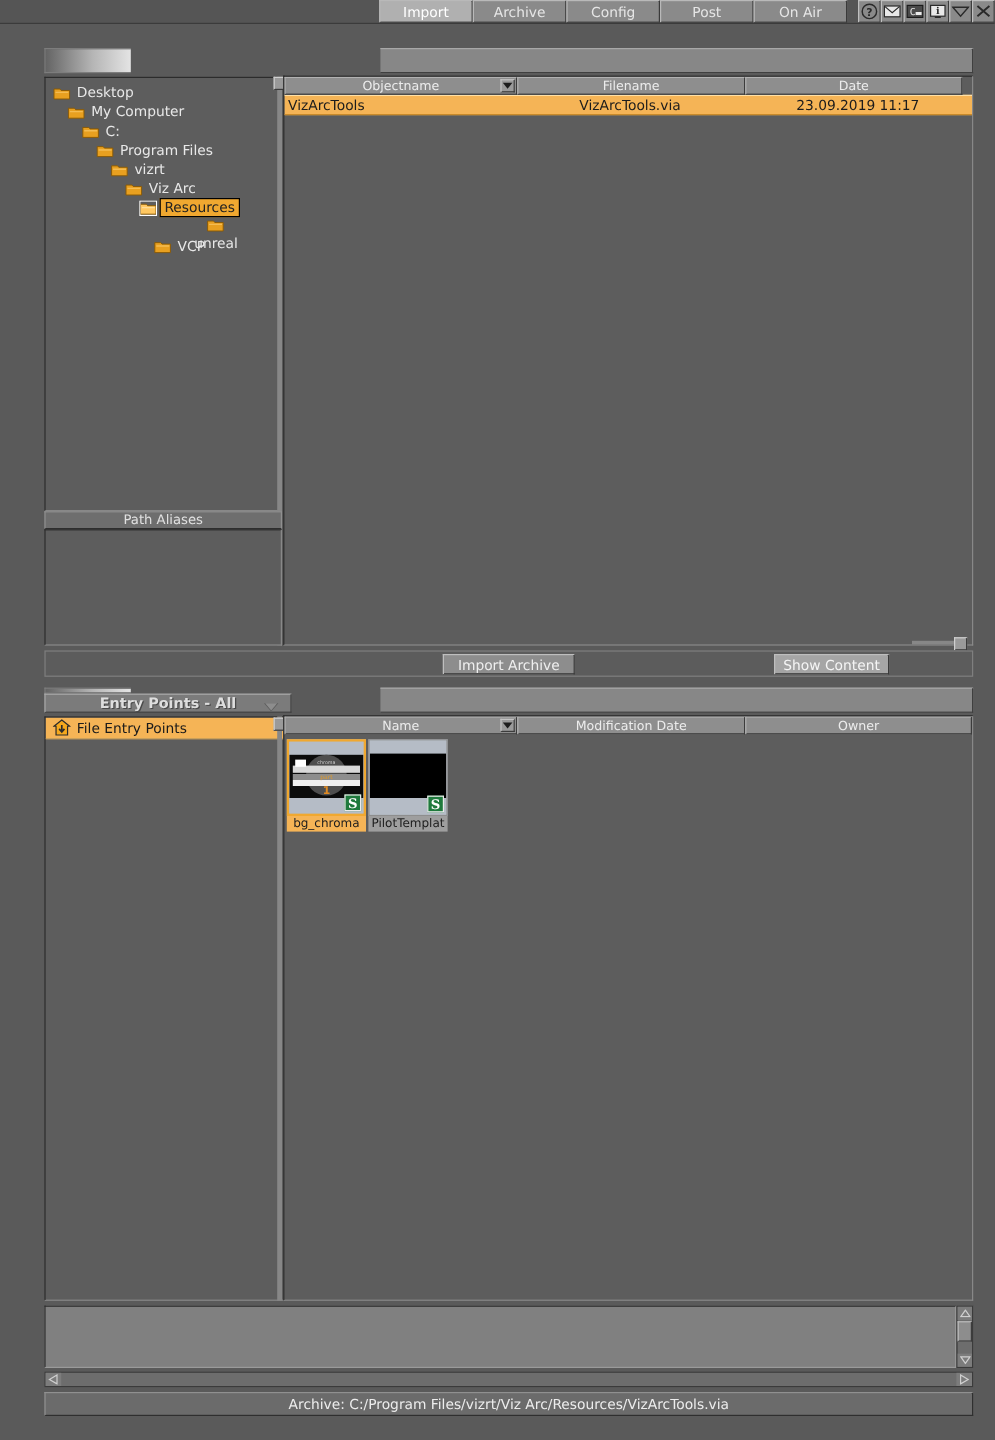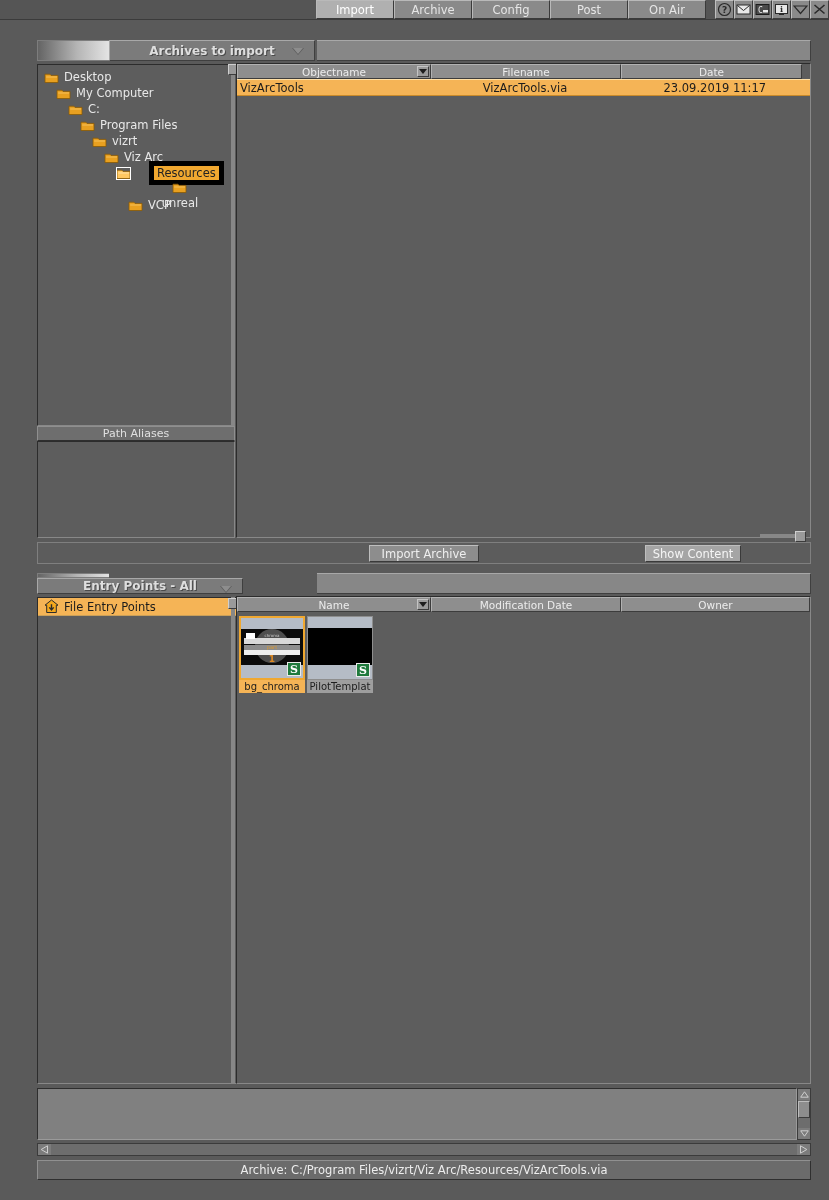--- a/index.html
+++ b/index.html
@@ -107,22 +107,21 @@
   .tree { position: absolute; left: 37px; top: 64px; width: 198px; height: 362px; }
   .tree-inner { padding: 4px 2px 0 2px; }
   .tnode {
     display: flex; align-items: center; height: 16px;
     white-space: nowrap; cursor: default;
   }
   .tnode .tlabel { font-size: 11.5px; color: #e8e8e8; padding: 0 3px; line-height: 14px;}
   .tnode.sel { }
   .tnode.sel .tlabel {
     background: #f0a830; color: #222222;
-    border: 5px solid #000000;
-    margin-left: 16px;
+    border: 1px solid #000000;
   }
   .folder { width: 15px; height: 12px; position: relative; flex: 0 0 15px; margin-right: 2px;}
   .folder svg { display: block; }
 
   
   .pa-head {
     position: absolute; left: 37px; top: 426px; width: 198px; height: 15px;
     background: #6e6e6e; border: 1px solid #8f8f8f;
     border-bottom-color: #2e2e2e;
     color: #e0e0e0; font-size: 11px;
@@ -294,24 +293,20 @@
         <svg width="15" height="13" viewBox="0 0 15 13">
             <path d="M2.5 2 L12.5 10.5 M12.5 2 L2.5 10.5" stroke="#2a2a2a" stroke-width="1.6" fill="none"></path>
           </svg>
       </div>
     </div>
   </div>
   <div class="titlebar-underline"></div>
 
   <div class="sect-head" style="left:37px; top:40px;">
     <div class="sect-grad"></div>
-    <div class="sect-title">
-      <span>Archives to import</span>
-      <span class="caret"></span>
-    </div>
   </div>
   <div class="sect-right-bar" style="position:absolute; left:317px; top:40px; width:494px;"></div>
 
   <div class="panel-sunken tree">
     <div class="tree-inner" id="tree-host">
         <div class="tnode" style="padding-left: 4px;">
           <span class="folder">
             <svg width="15" height="13" viewBox="0 0 15 13">
               <path d="M1 3.2 L1 11.5 L14 11.5 L14 4.4 L7 4.4 L6 3.2 Z" fill="#e8a020" stroke="#8a5a05" stroke-width="0.8"></path>
               <path d="M2.2 5.4 L13 5.4 L13 6.6 L2.2 6.6 Z" fill="#f5bf58" opacity="0.9"></path>

